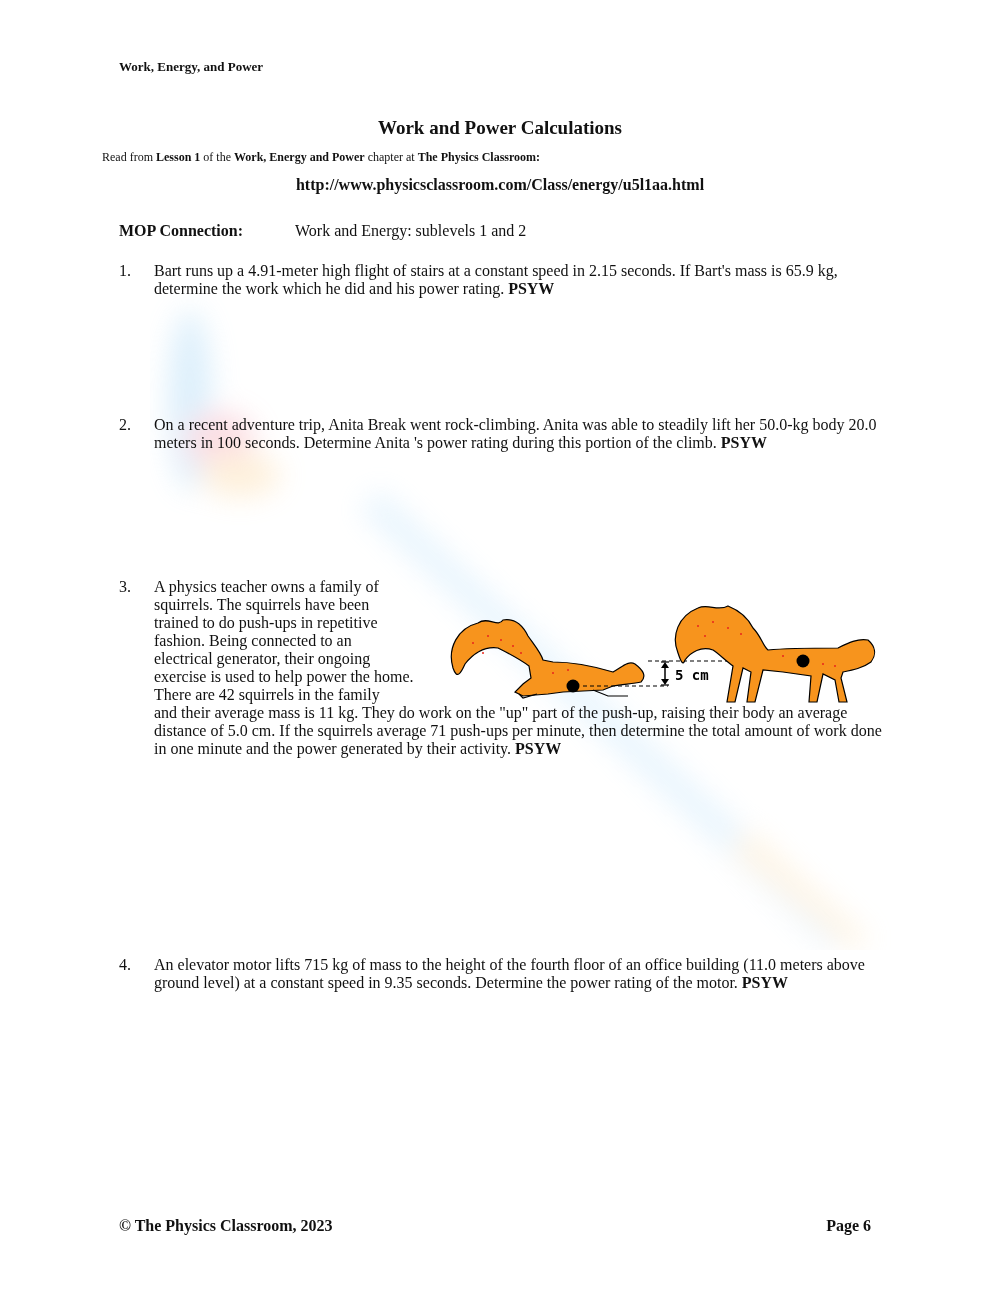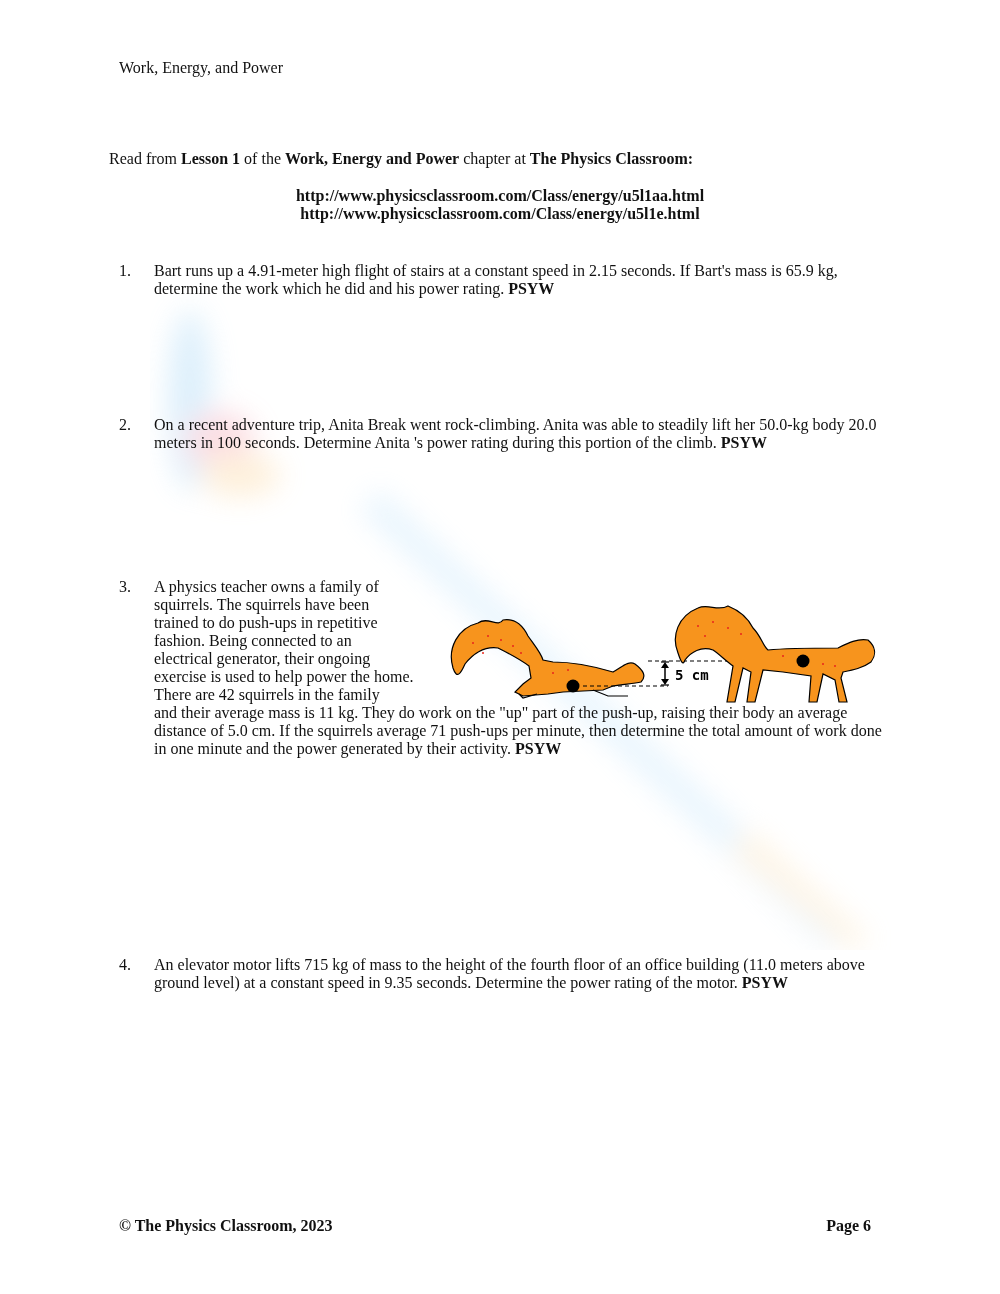--- a/index.html
+++ b/index.html
@@ -22,37 +22,37 @@
       top: 290px;
       width: 760px;
       height: 660px;
       pointer-events: none;
       z-index: 0;
     }
     .content { position: absolute; left: 0; top: 0; width: 1000px; height: 1294px; z-index: 1; }
     .abs { position: absolute; }
     .running-head {
       left: 119px; top: 59px;
-      font-weight: normal;
-      font-size: 16px;
+      font-weight: bold;
+      font-size: 13px;
     }
     .title {
       left: 0; top: 117px; width: 1000px;
       text-align: center;
       font-weight: bold;
       font-size: 19px;
     }
     .read-from {
-      left: 109px; top: 150px;
-      font-size: 16px;
+      left: 102px; top: 150px;
+      font-size: 12px;
       white-space: nowrap;
     }
     .read-from b { font-weight: bold; }
     .urls {
-      left: 0; top: 187px; width: 1000px;
+      left: 0; top: 176px; width: 1000px;
       text-align: center;
       font-weight: bold;
       font-size: 16px;
       line-height: 18px;
     }
     .mop {
       left: 119px; top: 222px;
       font-size: 16px;
       white-space: nowrap;
     }
@@ -105,30 +105,33 @@
     <ellipse cx="90" cy="185" rx="40" ry="22" fill="#fcd59a"></ellipse>
     <path d="M230 200 L700 640 L680 660 L210 220 Z" fill="#bfe3fb"></path>
     <path d="M600 540 L720 650 L700 660 L580 560 Z" fill="#fde2b5"></path>
   </g>
 </svg>
 
 <div class="content">
 
   <div class="abs running-head">Work, Energy, and Power</div>
 
+  <div class="abs title">Work and Power Calculations</div>
 
   <div class="abs read-from">
     <span>Read from </span><b>Lesson 1</b><span> of the </span><b>Work, Energy and Power</b><span> chapter at </span><b>The Physics Classroom:</b>
   </div>
 
   <div class="abs urls">
     <div>http://www.physicsclassroom.com/Class/energy/u5l1aa.html</div>
-    <div>http://www.physicsclassroom.com/Class/energy/u5l1e.html</div>
-  </div>
-
+  </div>
+
+  <div class="abs mop">
+    <span class="mop-label">MOP Connection:</span><span>Work and Energy:  sublevels 1 and 2</span>
+  </div>
 
   <div class="abs q" style="top:262px;">
     <span class="num">1.</span>
     <div class="body"><span>Bart runs up a 4.91-meter high flight of stairs at a constant speed in 2.15 seconds.  If Bart's mass is 65.9 kg, determine the work which he did and his power rating.  </span><span class="psyw">PSYW</span></div>
   </div>
 
   <div class="abs q" style="top:416px;">
     <span class="num">2.</span>
     <div class="body"><span>On a recent adventure trip, Anita Break went rock-climbing.  Anita was able to steadily lift her 50.0-kg body 20.0 meters in 100 seconds.  Determine Anita 's power rating during this portion of the climb.  </span><span class="psyw">PSYW</span></div>
   </div>

